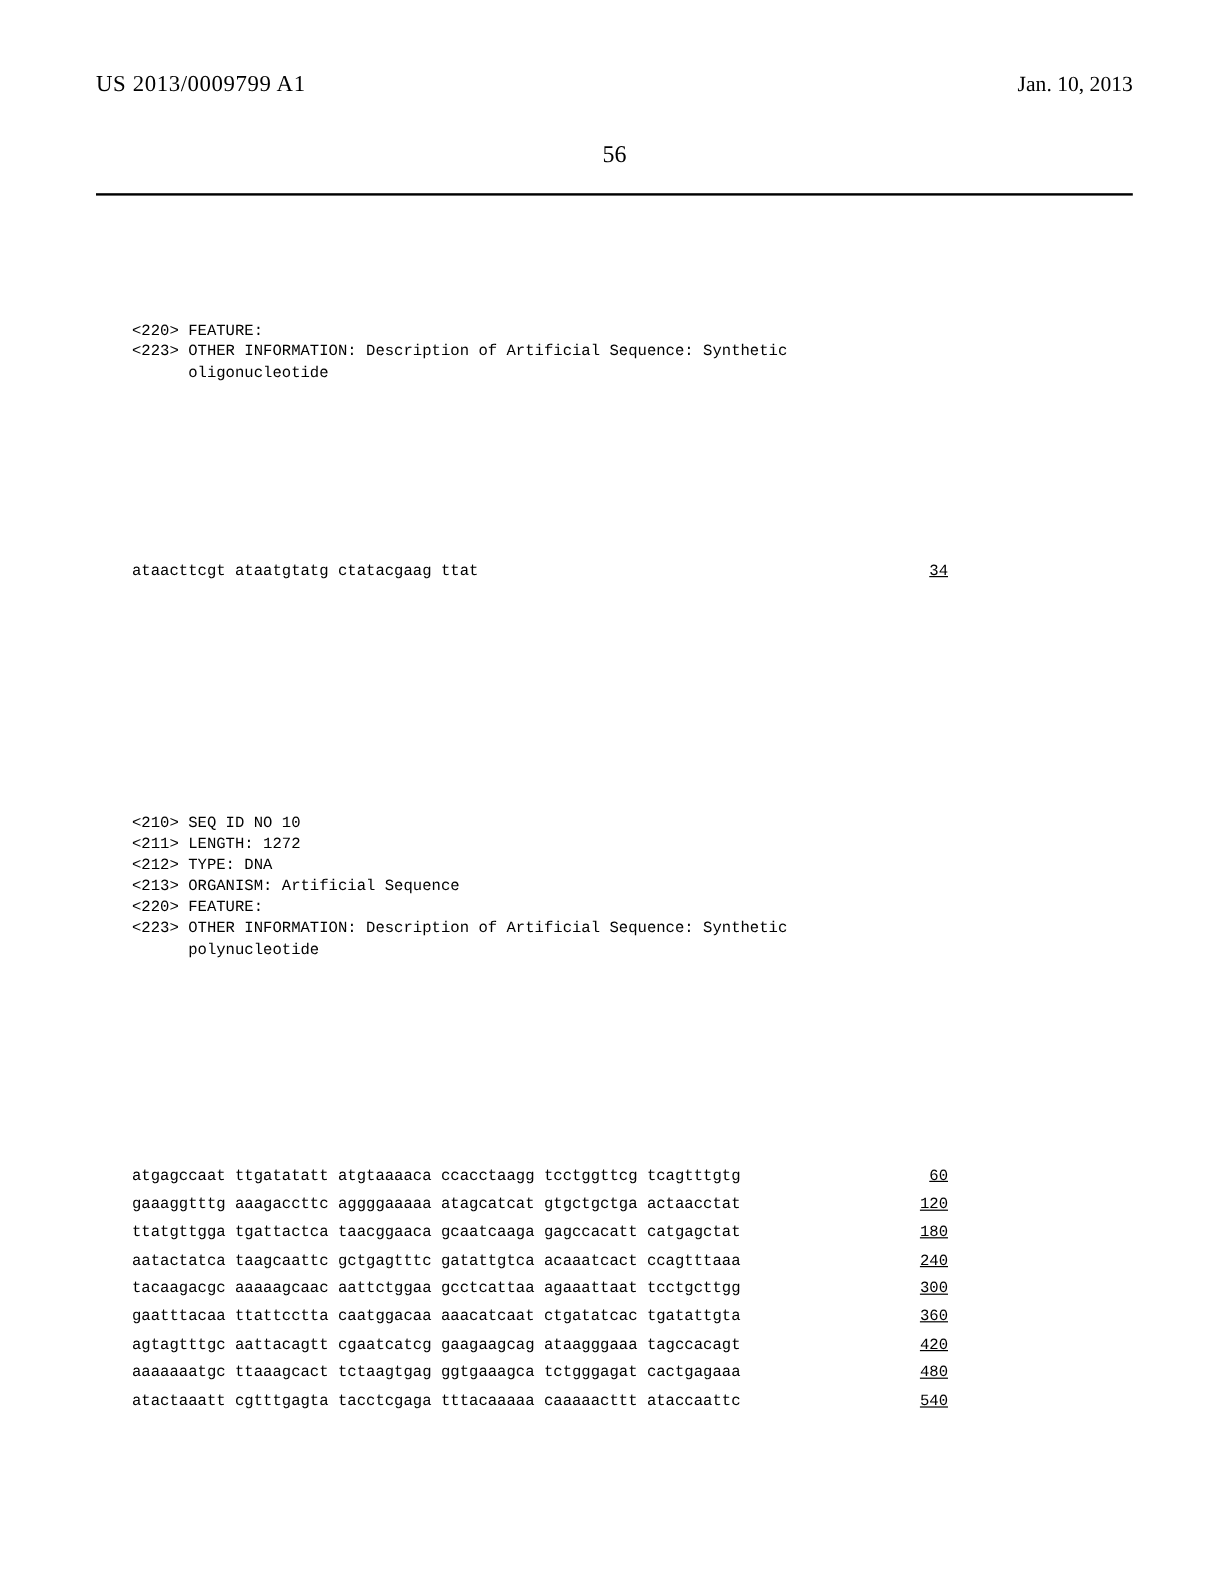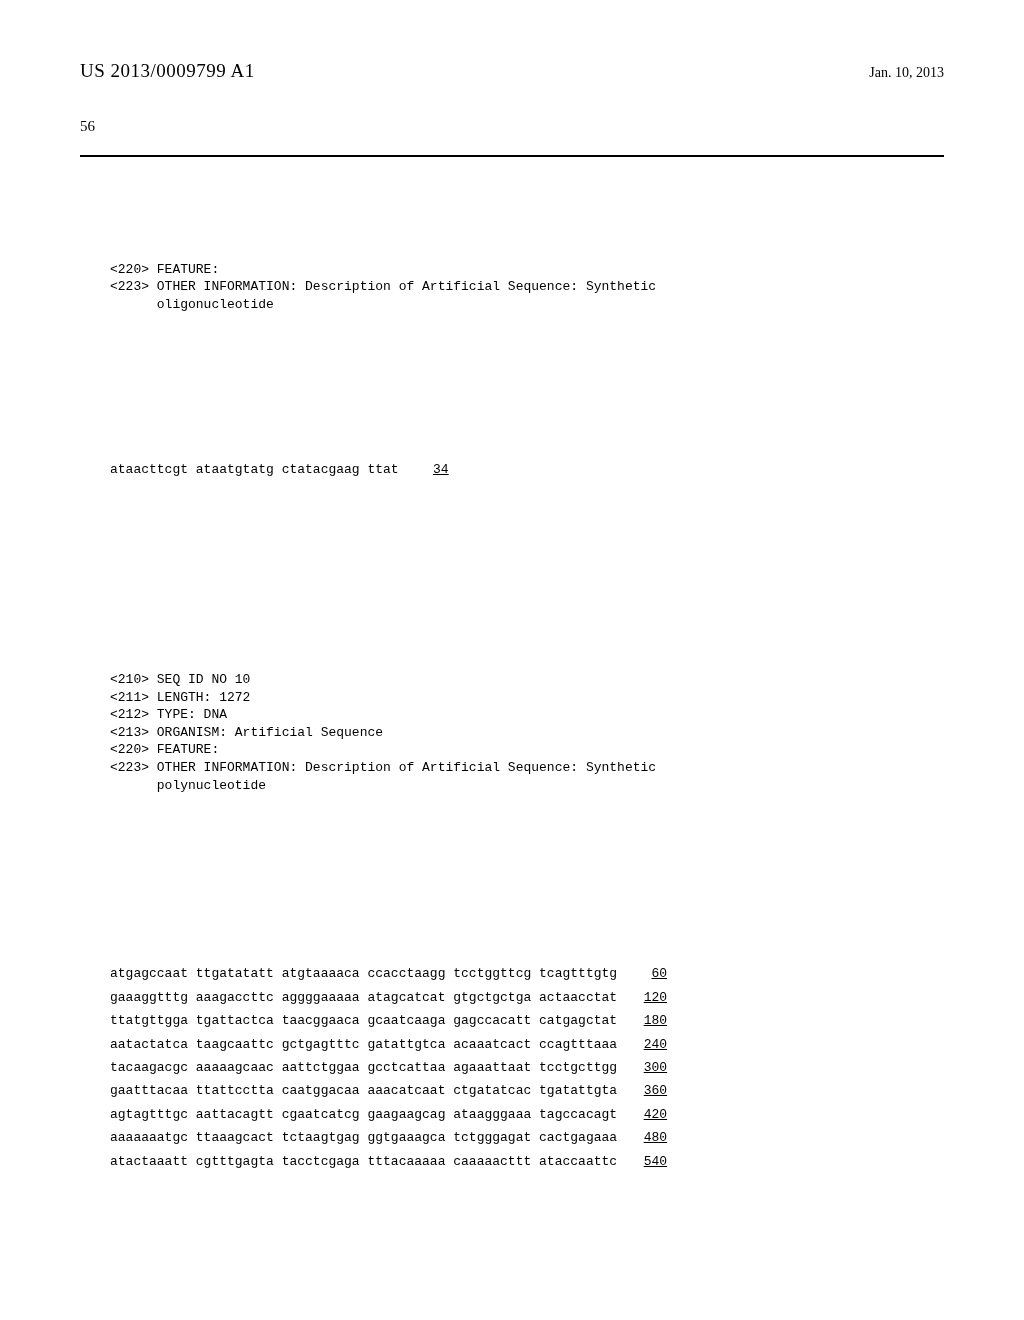--- a/index.html
+++ b/index.html
@@ -22,26 +22,26 @@
     align-items: baseline;
     margin-bottom: 36px;
     gap: 32px;
   }
   .pub-number {
     font-size: 19px;
     font-weight: normal;
     letter-spacing: 0.5px;
   }
   .pub-date {
-    font-size: 14px;
+    font-size: 18px;
     font-weight: normal;
   }
   .page-num {
-    text-align: left;
-    font-size: 15px;
+    text-align: center;
+    font-size: 20px;
     margin-bottom: 20px;
   }
   .continued {
     text-align: center;
     font-family: "Courier New", monospace;
     font-size: 13px;
     margin-bottom: 2px;
   }
   .hr-top {
     border: none;
@@ -54,20 +54,21 @@
     line-height: 1.8;
     white-space: pre;
     padding-left: 30px;
   }
   .seq-meta {
     line-height: 1.35;
     margin-bottom: 10px;
   }
   .seq-line-row {
     display: flex;
+    justify-content: space-between;
     max-width: 680px;
   }
   .seq-text {
     white-space: pre;
   }
   .seq-pos {
     text-align: right;
     min-width: 50px;
     text-decoration: underline;
   }

